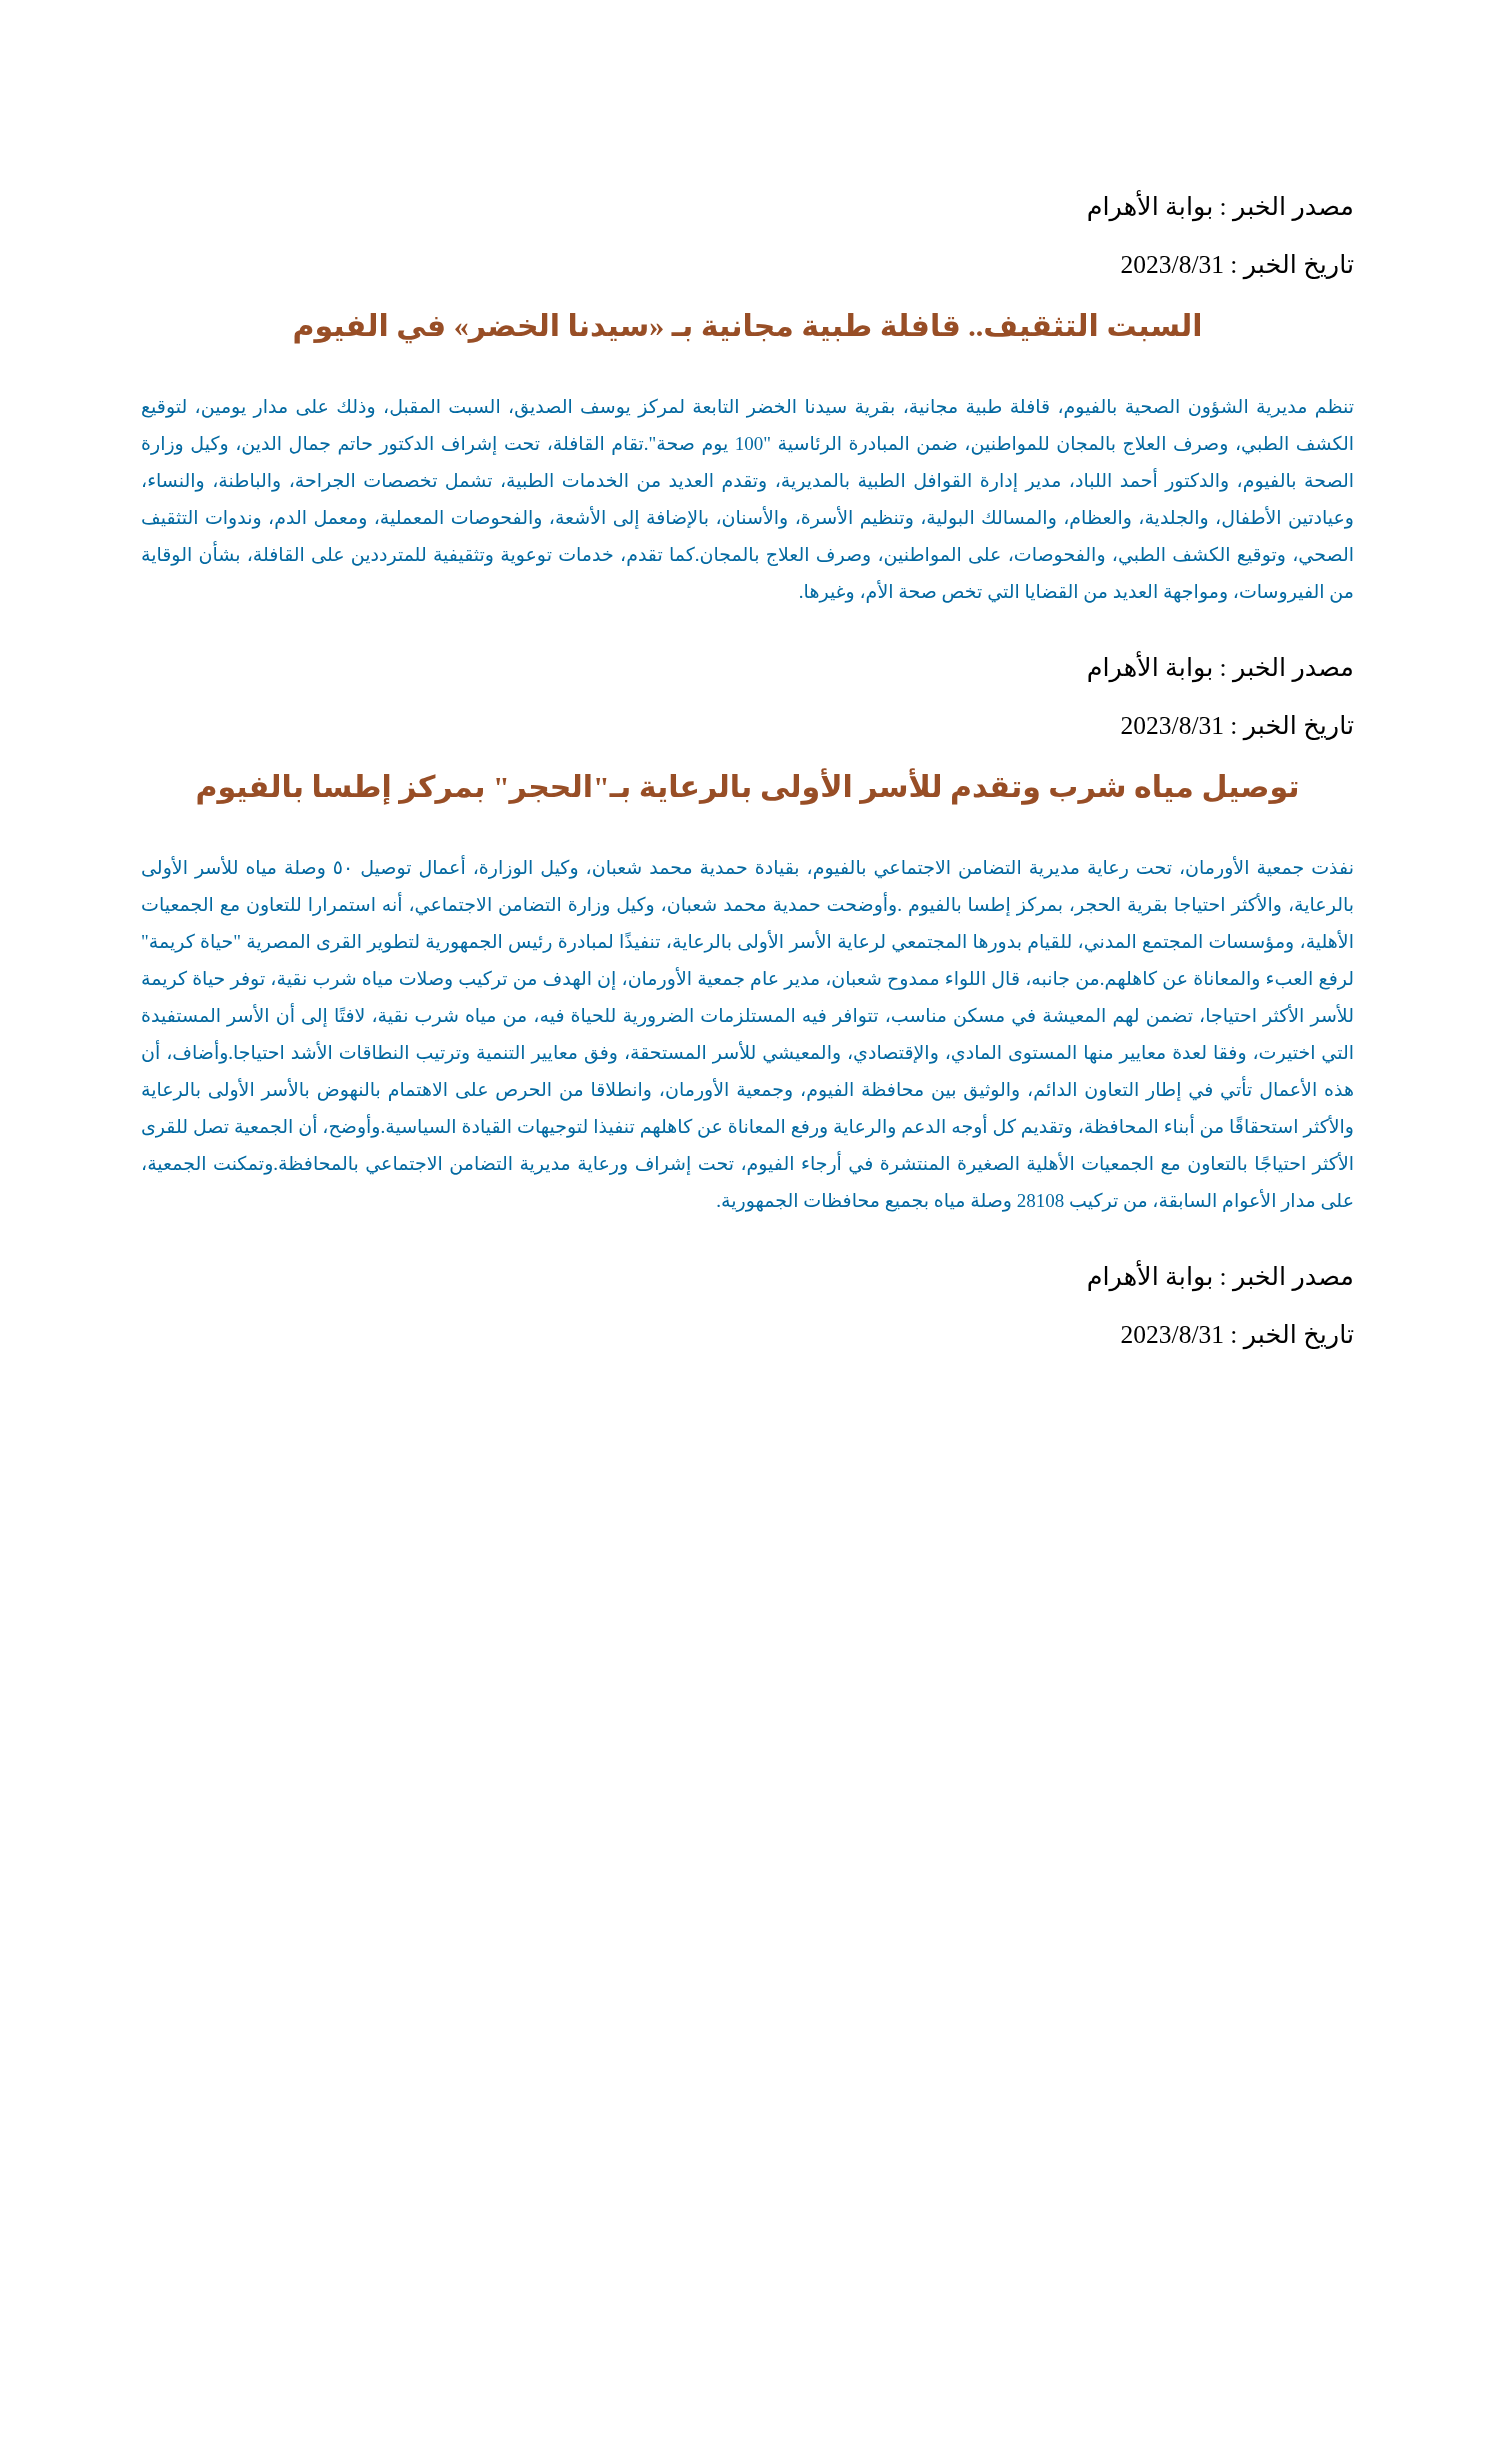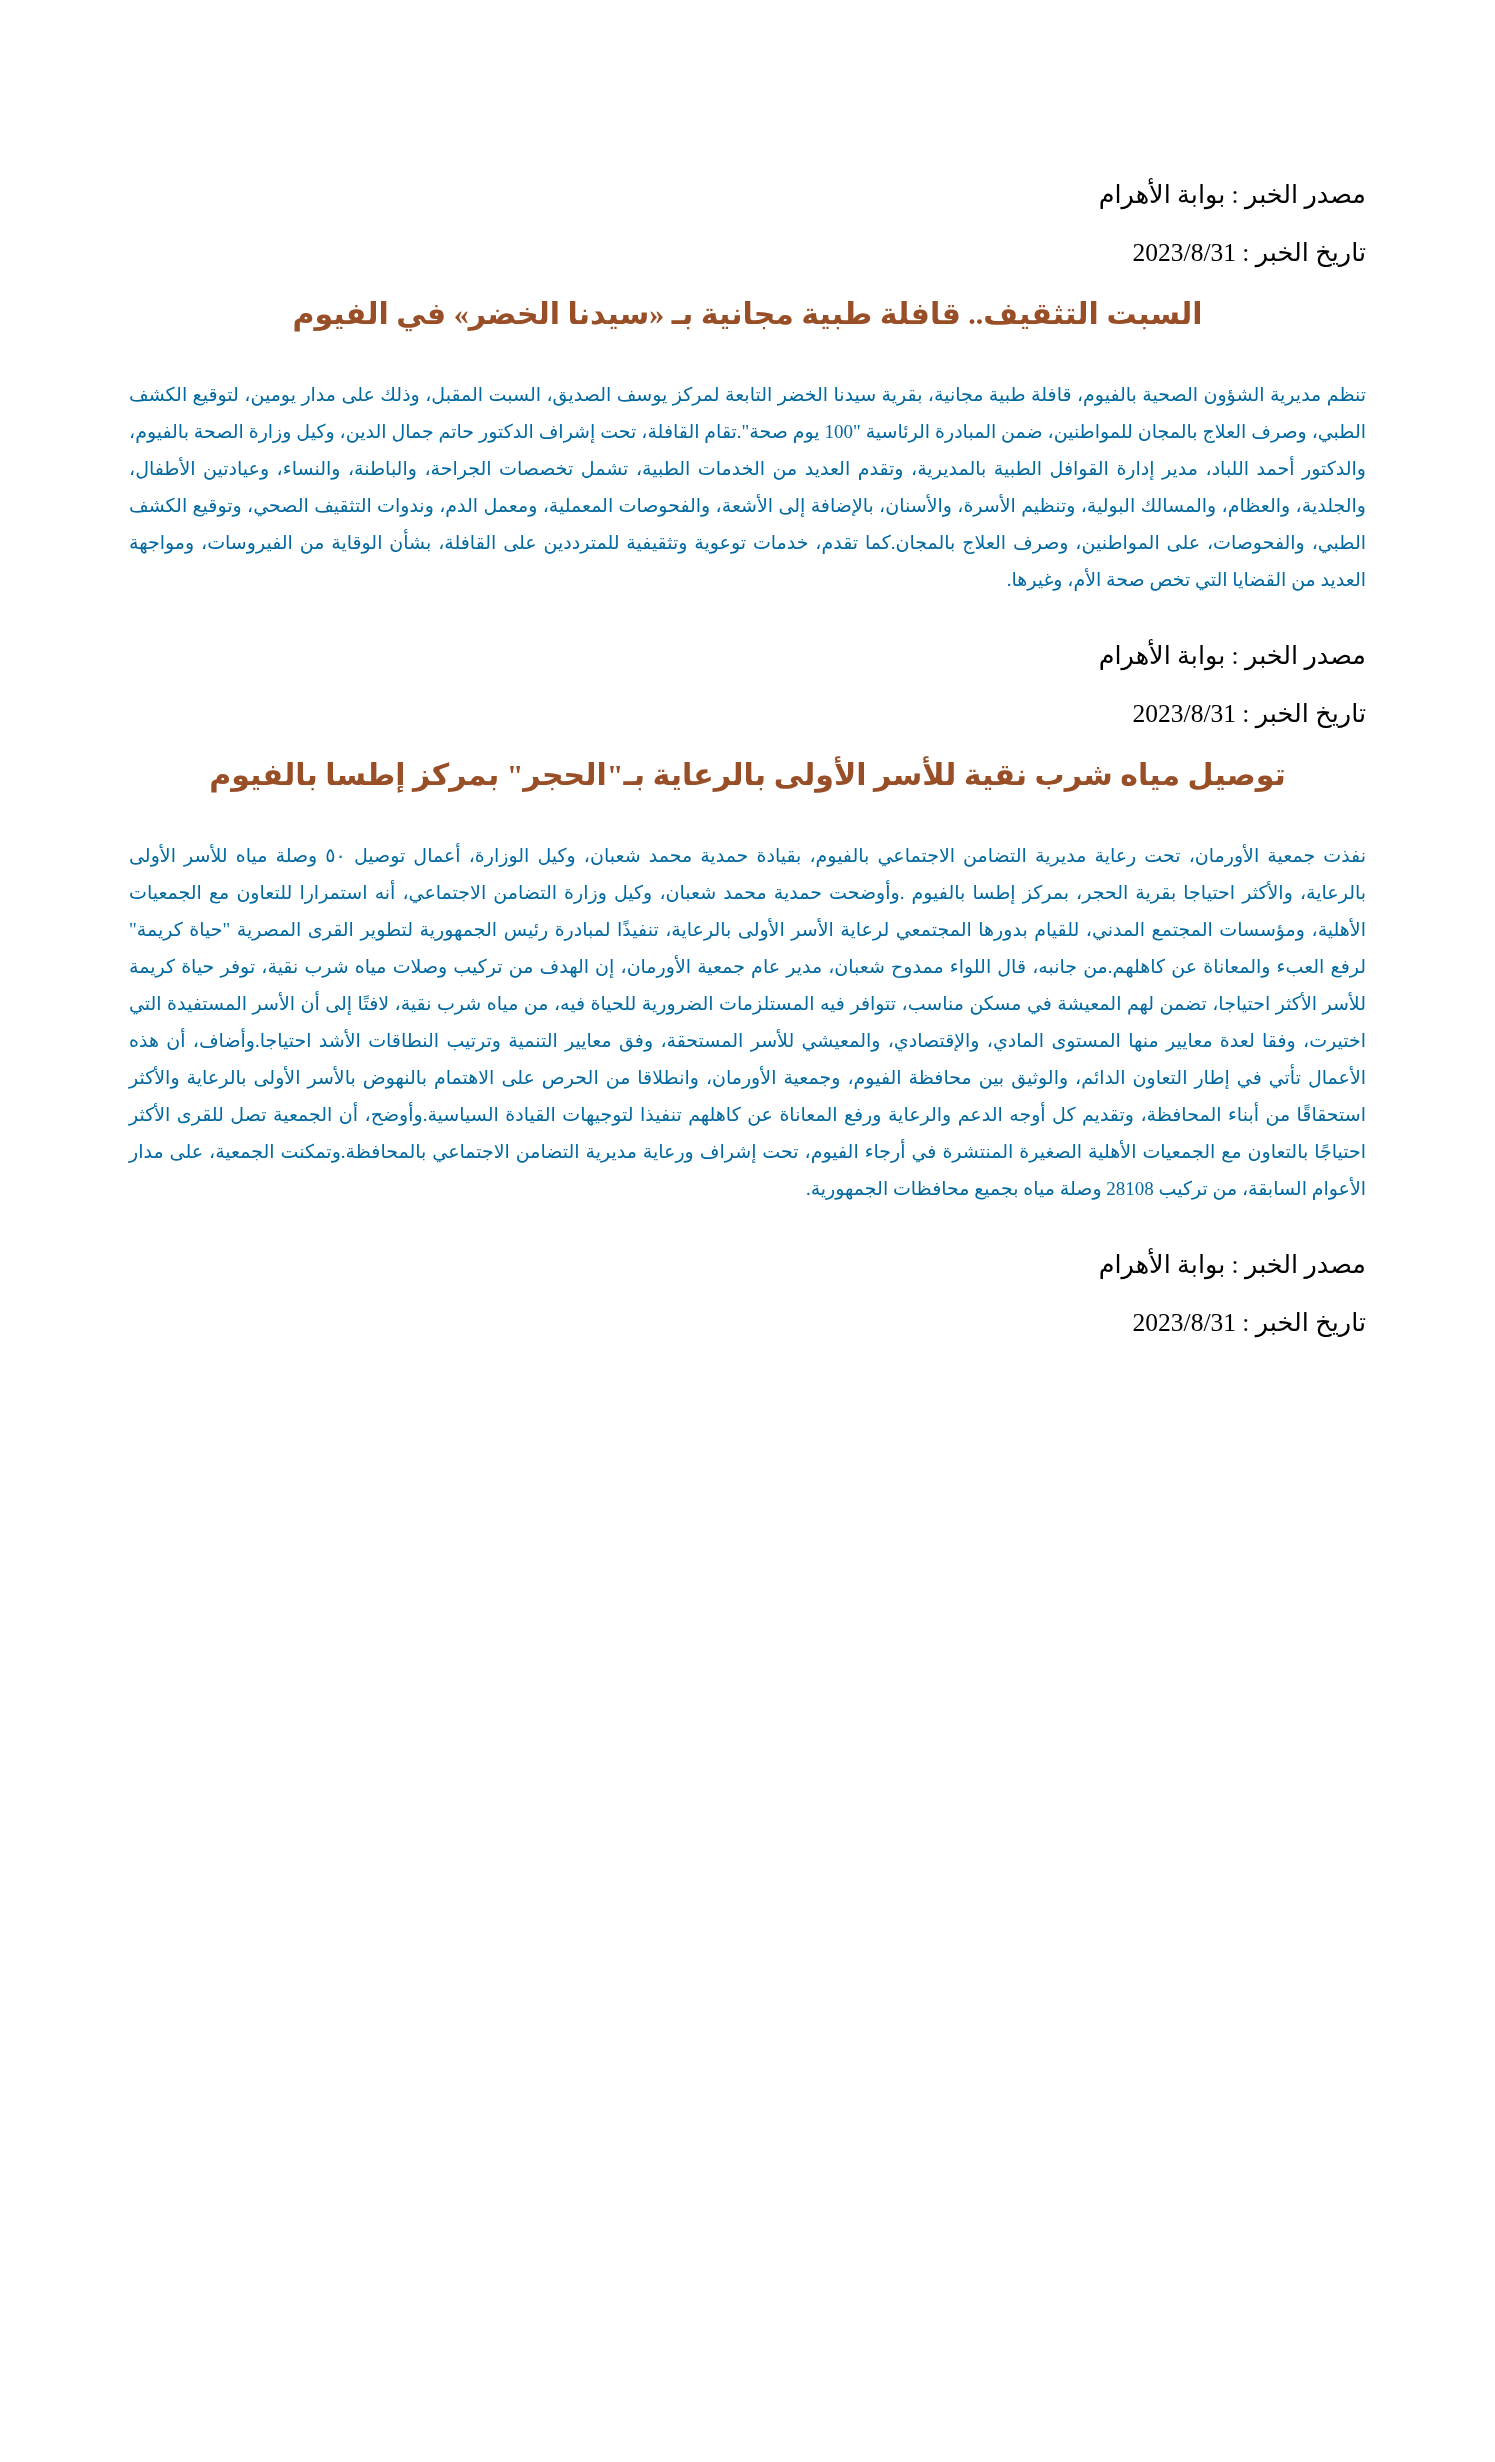--- a/index.html
+++ b/index.html
@@ -16,21 +16,21 @@
     color: #000000;
     direction: rtl;
   }
   .page {
     box-sizing: border-box;
     width: 1495px;
     height: 2462px;
     padding: 172px 125px 0 125px;
     background: #ffffff;
   }
-  .article { margin: 4px; }
+  .article { margin: 16px; }
   .article + .article { margin-top: 16px; }
   .meta-line {
     font-size: 25.5px;
     line-height: 37px;
     margin: 0 0 21px 0;
     text-align: right;
     color: #000000;
   }
   .headline {
     font-size: 30px;
@@ -58,21 +58,21 @@
   <section class="article">
     <p class="meta-line">مصدر الخبر : بوابة الأهرام</p>
     <p class="meta-line">تاريخ الخبر : 2023/8/31</p>
     <h1 class="headline" style="color: rgb(152, 78, 38);">السبت التثقيف.. قافلة طبية مجانية بـ «سيدنا الخضر» في الفيوم</h1>
     <p class="body-text">تنظم مديرية الشؤون الصحية بالفيوم، قافلة طبية مجانية، بقرية سيدنا الخضر التابعة لمركز يوسف الصديق، السبت المقبل، وذلك على مدار يومين، لتوقيع الكشف الطبي، وصرف العلاج بالمجان للمواطنين، ضمن المبادرة الرئاسية "100 يوم صحة".تقام القافلة، تحت إشراف الدكتور حاتم جمال الدين، وكيل وزارة الصحة بالفيوم، والدكتور أحمد اللباد، مدير إدارة القوافل الطبية بالمديرية، وتقدم العديد من الخدمات الطبية، تشمل تخصصات الجراحة، والباطنة، والنساء، وعيادتين الأطفال، والجلدية، والعظام، والمسالك البولية، وتنظيم الأسرة، والأسنان، بالإضافة إلى الأشعة، والفحوصات المعملية، ومعمل الدم، وندوات التثقيف الصحي، وتوقيع الكشف الطبي، والفحوصات، على المواطنين، وصرف العلاج بالمجان.كما تقدم، خدمات توعوية وتثقيفية للمترددين على القافلة، بشأن الوقاية من الفيروسات، ومواجهة العديد من القضايا التي تخص صحة الأم، وغيرها.</p>
   </section>
 
   <section class="article">
     <p class="meta-line">مصدر الخبر : بوابة الأهرام</p>
     <p class="meta-line">تاريخ الخبر : 2023/8/31</p>
-    <h1 class="headline" style="color: rgb(152, 78, 38);">توصيل مياه شرب نقية للأسر الأولى بالرعاية بـ"الحجر" بمركز إطسا بالفيوم</h1>
+    <h1 class="headline" style="color: rgb(152, 78, 38);">توصيل مياه شرب وتقدم للأسر الأولى بالرعاية بـ"الحجر" بمركز إطسا بالفيوم</h1>
     <p class="body-text">نفذت جمعية الأورمان، تحت رعاية مديرية التضامن الاجتماعي بالفيوم، بقيادة حمدية محمد شعبان، وكيل الوزارة، أعمال توصيل ٥٠ وصلة مياه للأسر الأولى بالرعاية، والأكثر احتياجا بقرية الحجر، بمركز إطسا بالفيوم .وأوضحت حمدية محمد شعبان، وكيل وزارة التضامن الاجتماعي، أنه استمرارا للتعاون مع الجمعيات الأهلية، ومؤسسات المجتمع المدني، للقيام بدورها المجتمعي لرعاية الأسر الأولى بالرعاية، تنفيذًا لمبادرة رئيس الجمهورية لتطوير القرى المصرية "حياة كريمة" لرفع العبء والمعاناة عن كاهلهم.من جانبه، قال اللواء ممدوح شعبان، مدير عام جمعية الأورمان، إن الهدف من تركيب وصلات مياه شرب نقية، توفر حياة كريمة للأسر الأكثر احتياجا، تضمن لهم المعيشة في مسكن مناسب، تتوافر فيه المستلزمات الضرورية للحياة فيه، من مياه شرب نقية، لافتًا إلى أن الأسر المستفيدة التي اختيرت، وفقا لعدة معايير منها المستوى المادي، والإقتصادي، والمعيشي للأسر المستحقة، وفق معايير التنمية وترتيب النطاقات الأشد احتياجا.وأضاف، أن هذه الأعمال تأتي في إطار التعاون الدائم، والوثيق بين محافظة الفيوم، وجمعية الأورمان، وانطلاقا من الحرص على الاهتمام بالنهوض بالأسر الأولى بالرعاية والأكثر استحقاقًا من أبناء المحافظة، وتقديم كل أوجه الدعم والرعاية ورفع المعاناة عن كاهلهم تنفيذا لتوجيهات القيادة السياسية.وأوضح، أن الجمعية تصل للقرى الأكثر احتياجًا بالتعاون مع الجمعيات الأهلية الصغيرة المنتشرة في أرجاء الفيوم، تحت إشراف ورعاية مديرية التضامن الاجتماعي بالمحافظة.وتمكنت الجمعية، على مدار الأعوام السابقة، من تركيب 28108 وصلة مياه بجميع محافظات الجمهورية.</p>
   </section>
 
   <section class="article trailing-meta">
     <p class="meta-line">مصدر الخبر : بوابة الأهرام</p>
     <p class="meta-line">تاريخ الخبر : 2023/8/31</p>
   </section>
 
 </div>
 

